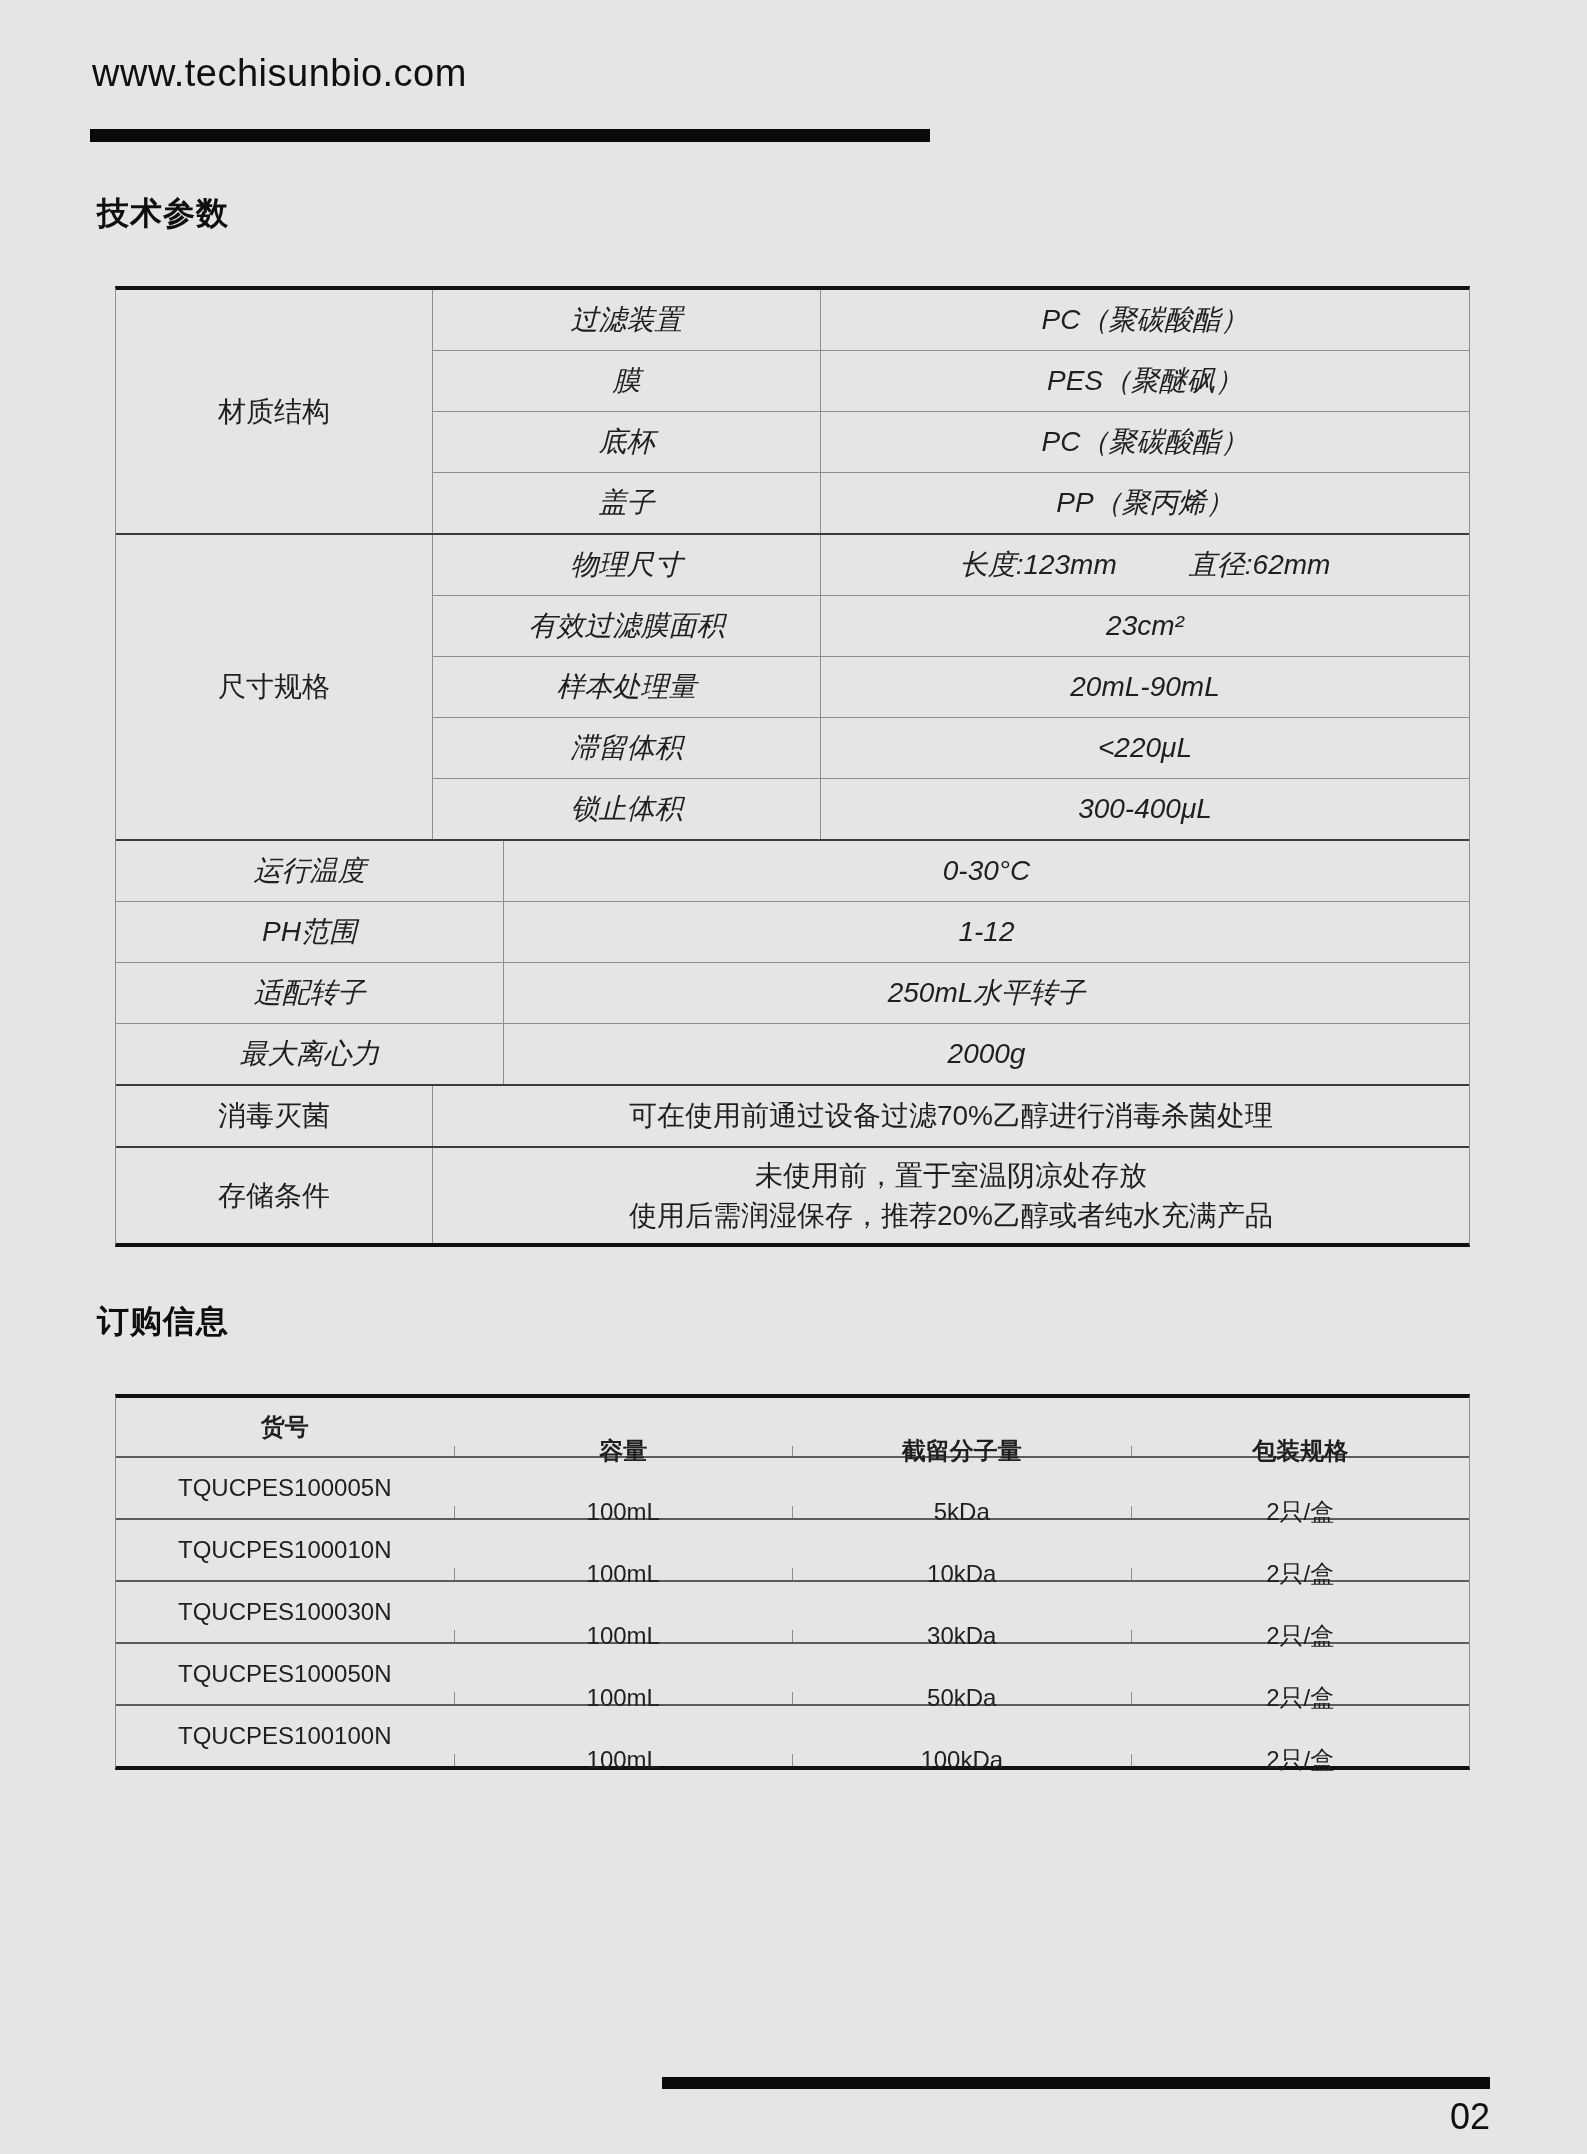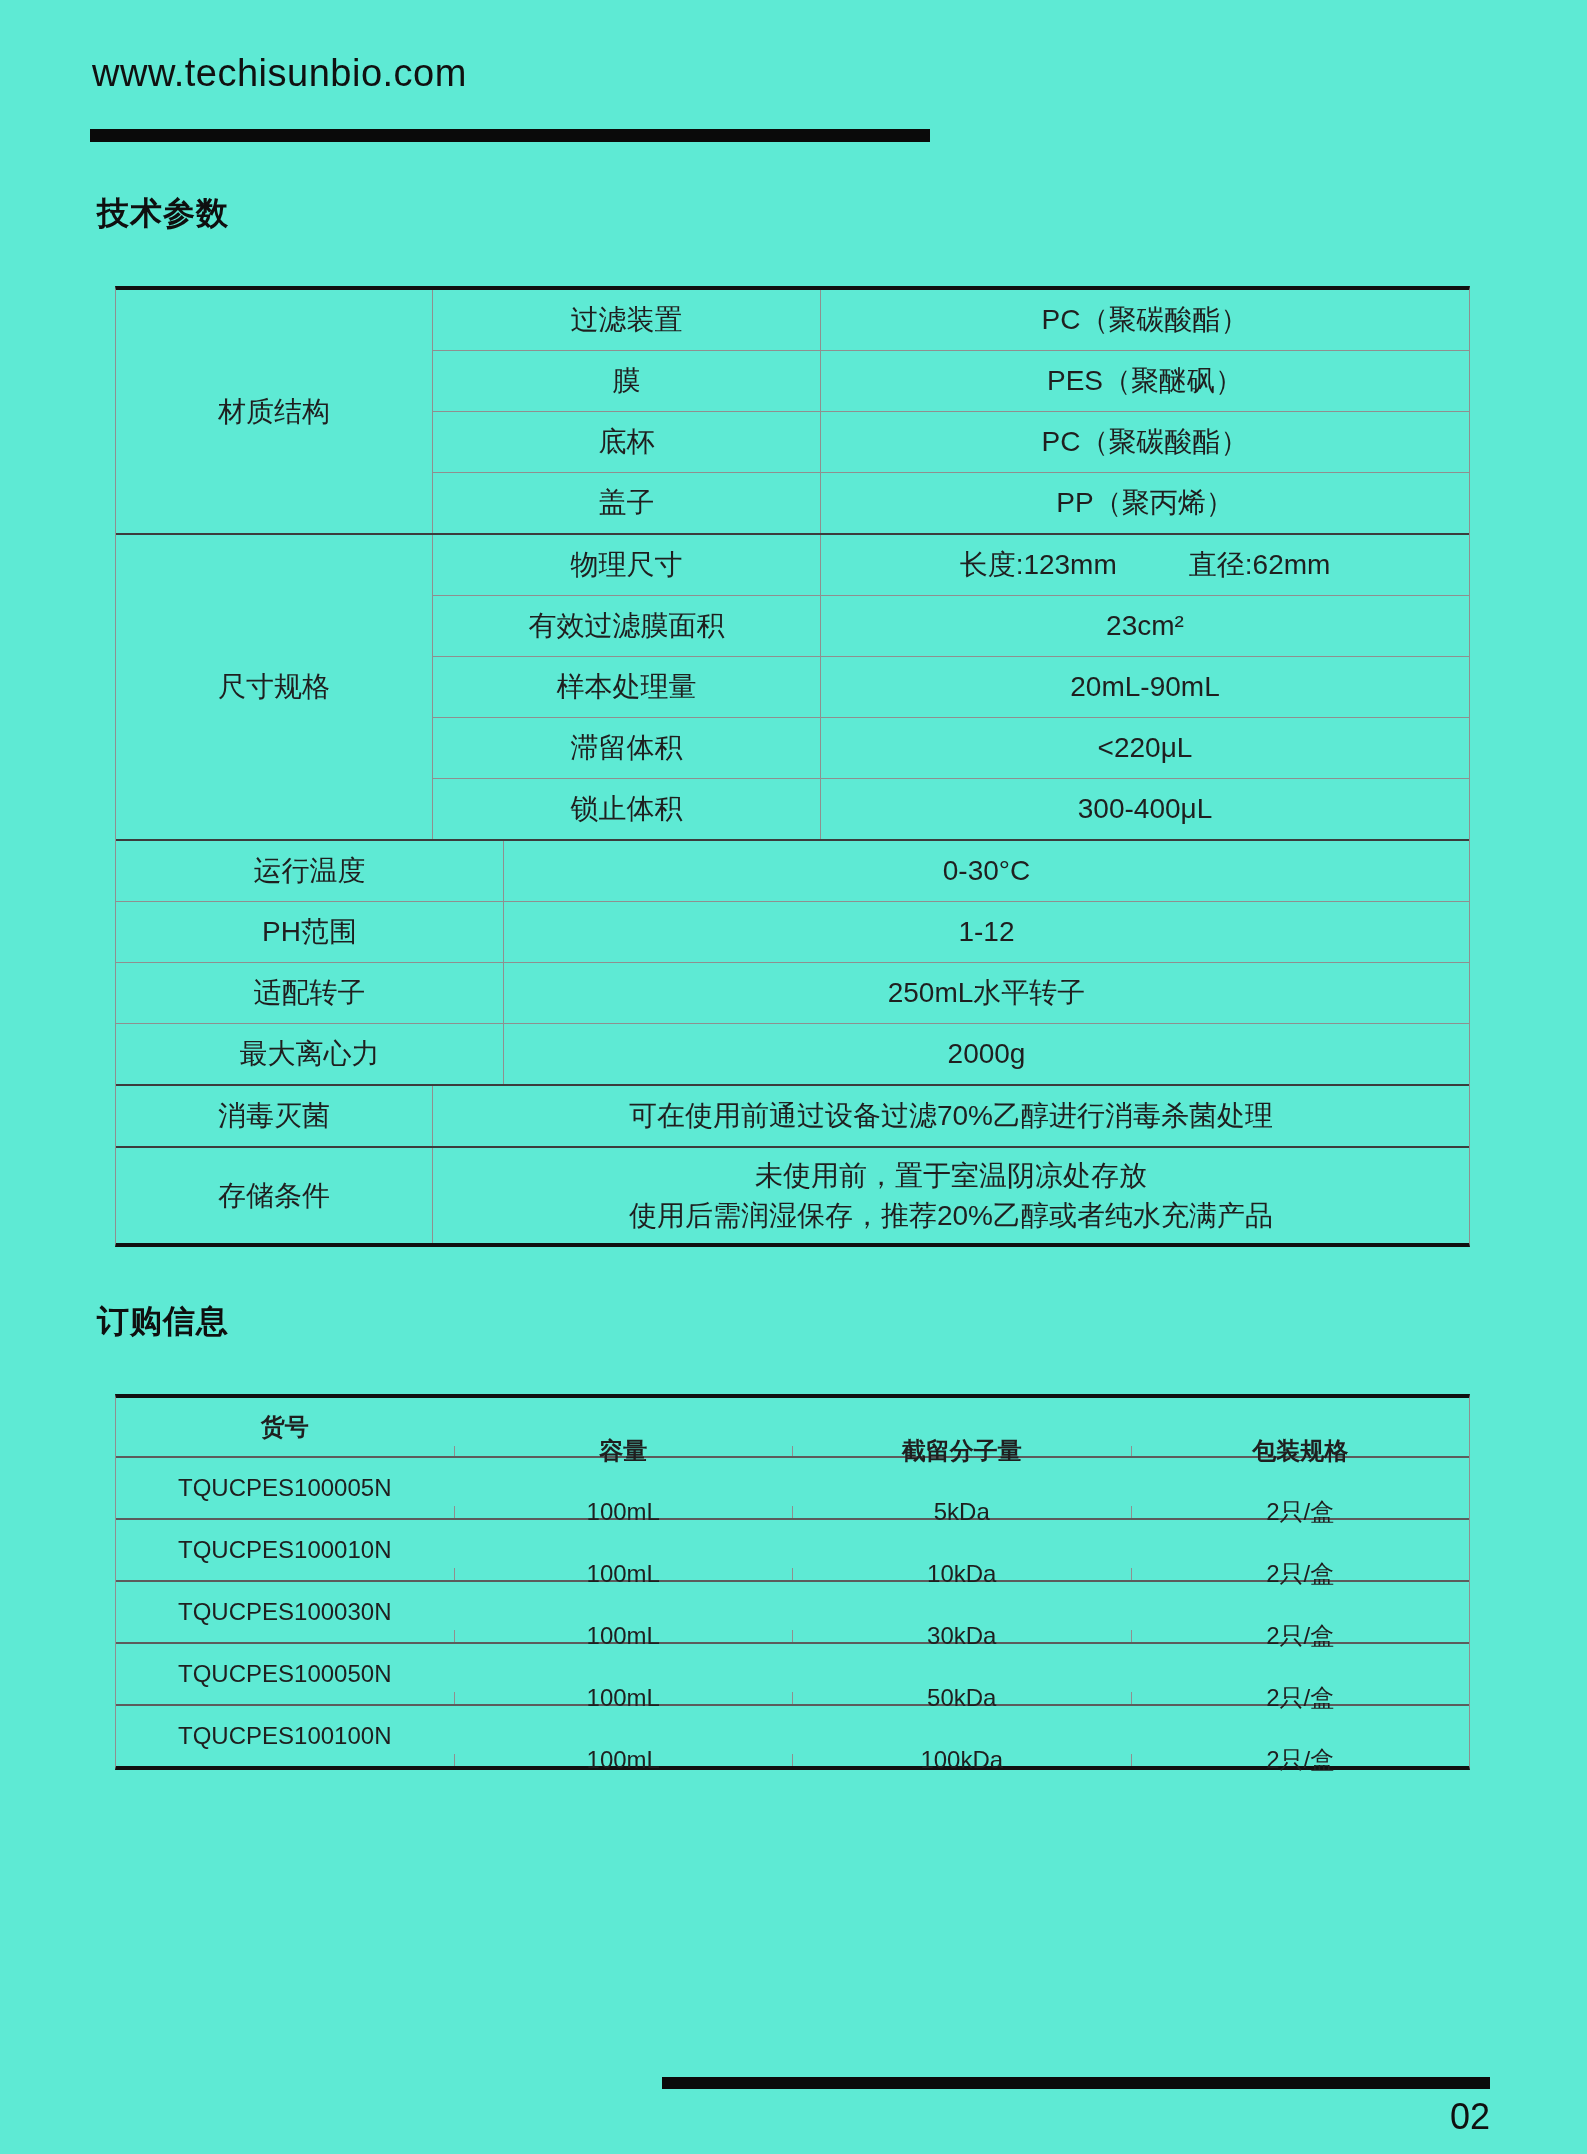--- a/index.html
+++ b/index.html
@@ -1,17 +1,17 @@
 <!DOCTYPE html>
 <html><head>
 <meta charset="utf-8">
 <style>
   html,body{margin:0;padding:0;background:#ffffff;}
   .page{
-    position:relative;width:1587px;height:2154px;background:#5eead4;overflow:hidden;
+    position:relative;width:1587px;height:2154px;background:#e5e5e5;overflow:hidden;
     font-family:"Liberation Sans","DejaVu Sans",sans-serif;color:#1f1f1f;
   }
   
   .site-url{position:absolute;left:92px;top:52px;font-size:38px;letter-spacing:0.5px;color:#101010;}
   .header-rule{position:absolute;left:90px;top:129px;width:840px;height:13px;background:#0a0a0a;}
   
   .sec-title{position:absolute;left:97px;font-size:32px;font-weight:bold;color:#0f0f0f;letter-spacing:1px;}
   .sec-title.tech{top:192px;}
   .sec-title.order{top:1300px;}
   
@@ -19,21 +19,21 @@
     position:absolute;left:115px;top:286px;width:1355px;box-sizing:border-box;
     border-top:4px solid #101010;border-bottom:4px solid #101010;
     border-left:1.5px solid #8f8f8f;border-right:1.5px solid #8f8f8f;
     font-size:28px;
   }
   .grp{display:flex;}
   .grp + .grp{border-top:2.5px solid #3c3c3c;}
   .glabel{width:317px;box-sizing:border-box;border-right:1.5px solid #8f8f8f;
     display:flex;align-items:center;justify-content:center;}
   .grows{flex:1;display:flex;flex-direction:column;}
-  .trow{display:flex;height:60px;}
+  .trow{display:flex;height:60px;font-style:italic;}
   .trow + .trow{border-top:1.5px solid #8f8f8f;}
   .pcell{width:388px;box-sizing:border-box;border-right:1.5px solid #8f8f8f;
     display:flex;align-items:center;justify-content:center;}
   .vcell{flex:1;display:flex;align-items:center;justify-content:center;}
   .vgap{display:inline-block;width:72px;}
   .mrow{display:flex;height:60px;}
   .mcell{flex:1;display:flex;align-items:center;justify-content:center;}
   .mrow.storage{height:95px;}
   .mcell.two-lines{flex-direction:column;justify-content:center;line-height:40px;}
   

